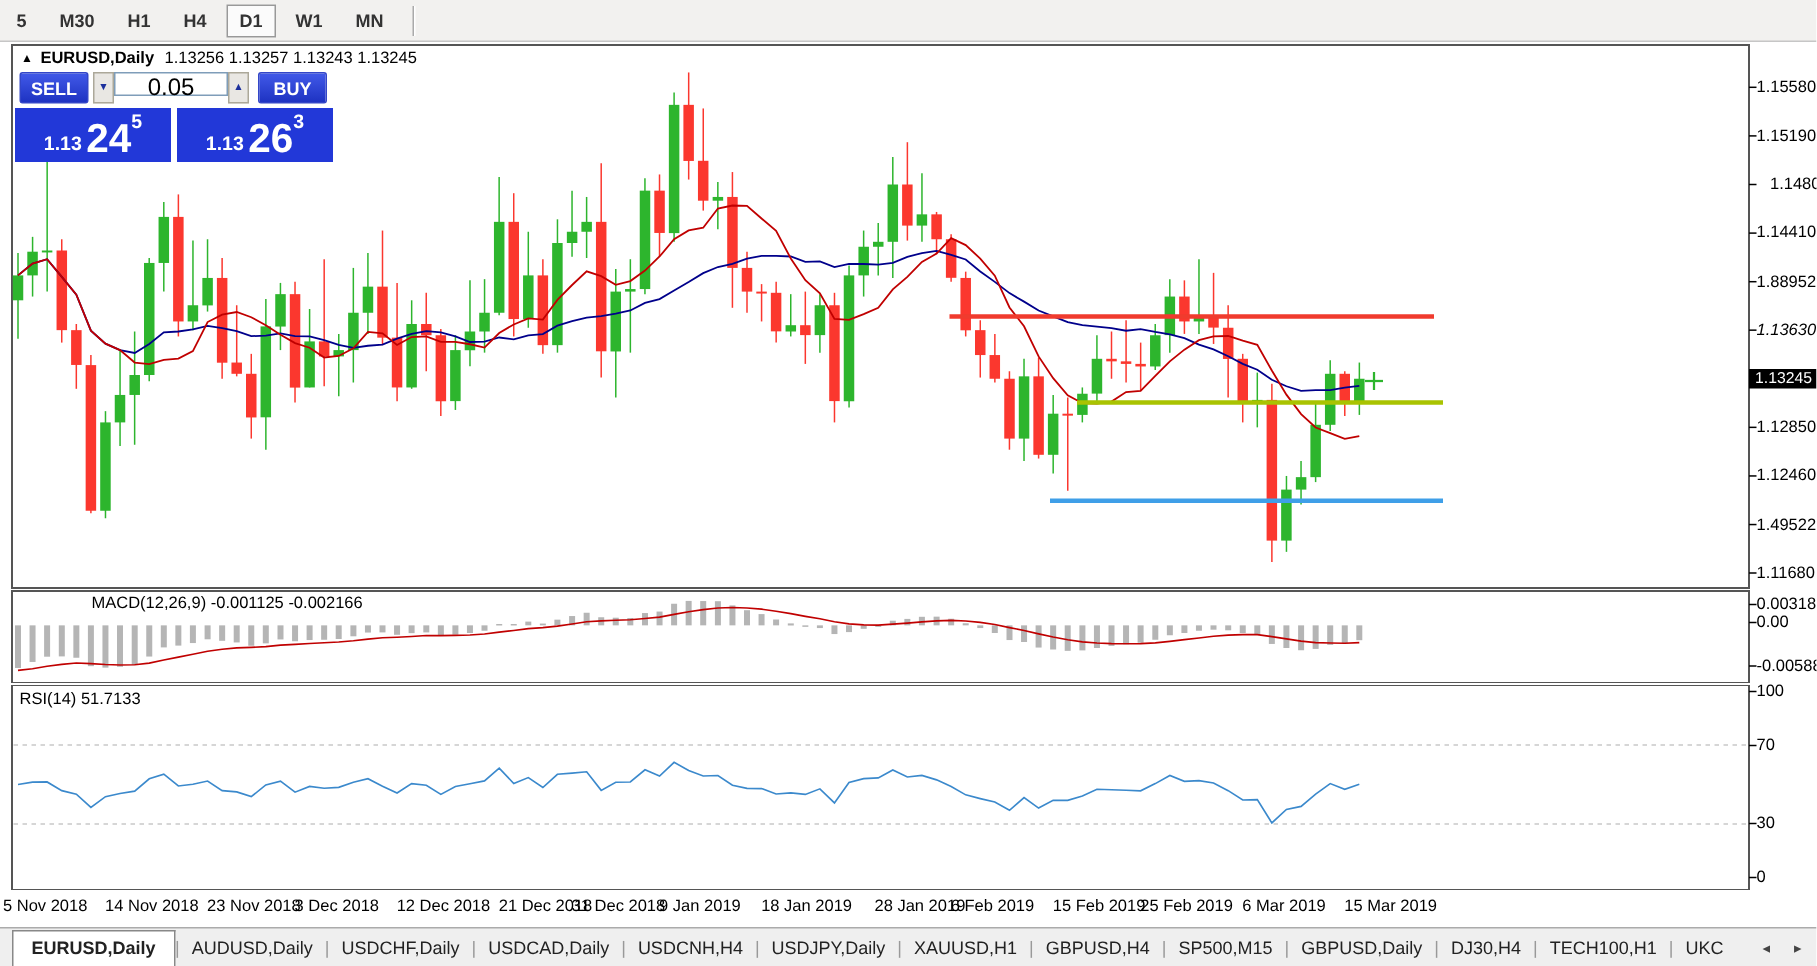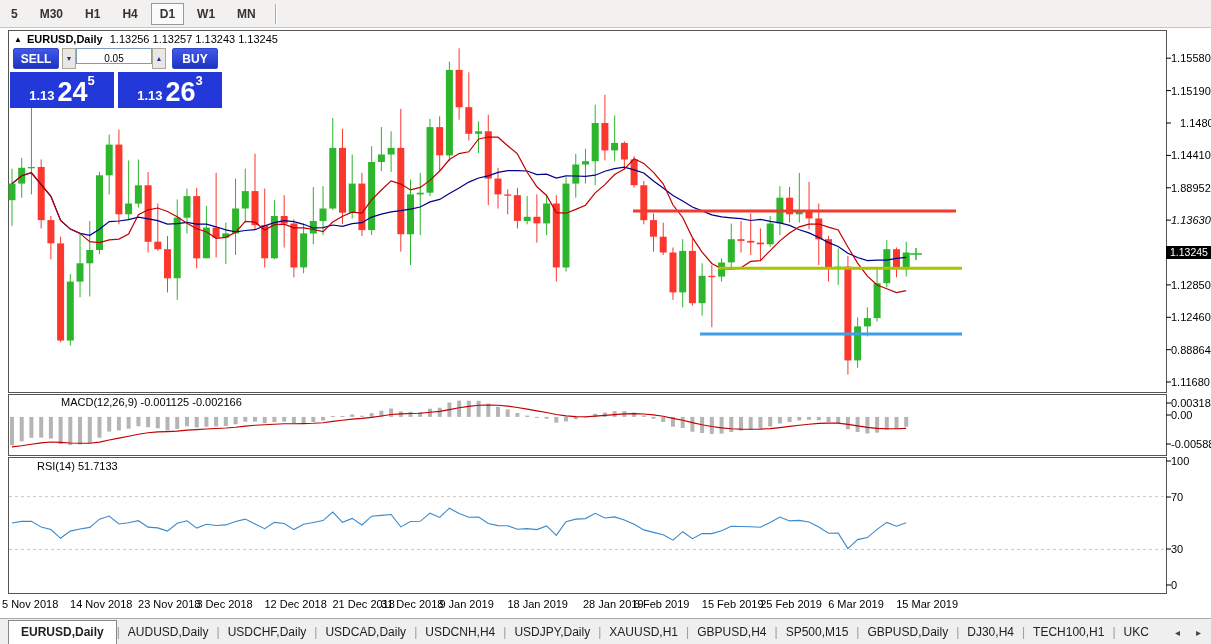--- a/index.html
+++ b/index.html
@@ -20,31 +20,31 @@
   .btn-trade{position:absolute;width:46px;height:21px;background:linear-gradient(#4159E8,#1E33C2);
              color:#FFF;font-weight:bold;font-size:12px;text-align:center;line-height:21px;
              border:1px solid #3346C8;border-radius:2px;z-index:6;box-sizing:border-box;}
   #sell-btn{left:13px;top:48px;}
   #buy-btn{left:172px;top:48px;}
   .spin-btn{position:absolute;top:48px;width:14px;height:21px;background:#E9E7E3;border:1px solid #ACA899;
             font-size:7px;line-height:19px;text-align:center;color:#1C2F9C;z-index:6;box-sizing:border-box;}
   #spin-down{left:62px;}
   #spin-up{left:152px;}
   #vol-field{position:absolute;left:76px;top:48px;width:76px;height:16px;background:#FFF;
-             border:1px solid #7F9DB9;text-align:center;line-height:19px;font-size:10px;z-index:6;box-sizing:border-box;}
+             border:1px solid #7F9DB9;text-align:center;line-height:19px;font-size:16px;z-index:6;box-sizing:border-box;}
   .quote-box{position:absolute;top:72px;width:104px;height:36px;background:#2238D8;color:#FFF;
              display:flex;align-items:flex-end;justify-content:center;z-index:6;padding-bottom:3px;box-sizing:border-box;}
   #bid-box{left:10px;}
   #ask-box{left:118px;}
   .q-prefix{font-size:13px;font-weight:bold;margin:0 3px 2px 0;}
   .q-big{font-size:27px;font-weight:bold;line-height:26px;}
   .q-sup{font-size:13px;font-weight:bold;align-self:flex-start;margin-top:1px;}
   .panel-label{position:absolute;left:13px;font-size:11px;color:#000;z-index:4;white-space:nowrap;}
   #macd-label{top:396px;padding-left:48px;}
-  #rsi-label{top:460px;margin-left:24px;}
+  #rsi-label{top:460px;}
   .axis-label{position:absolute;left:1171px;font-size:11px;color:#000;z-index:4;white-space:nowrap;text-align:center;}
   #current-tag{position:absolute;left:1166px;top:246px;width:45px;height:13px;background:#000;color:#FFF;
                font-size:10.5px;line-height:13px;padding-left:4px;box-sizing:border-box;z-index:5;}
   .date-label{position:absolute;top:598px;font-size:11px;color:#000;white-space:nowrap;z-index:4;}
   .tabbar{position:absolute;left:0;top:618px;width:1211px;height:26px;background:#EFEFEF;
           border-top:1px solid #ABABAB;display:flex;align-items:flex-end;font-size:12px;color:#222;
           z-index:10;box-sizing:border-box;}
   .tab{padding:4px 8px 5px;white-space:nowrap;cursor:default;}
   .tab.active{background:#FFF;border:1px solid #888;border-bottom:none;font-weight:bold;
               margin-left:8px;padding:4px 12px 5px;}
@@ -438,21 +438,21 @@
   </div>
 
 <div class="axis-label" style="top: 52.2294px;">1.15580</div>
 <div class="axis-label" style="top: 84.6101px;">1.15190</div>
 <div class="axis-label" style="top: 116.991px; margin-left: 9px;">1.14800</div>
 <div class="axis-label" style="top: 149.372px;">1.14410</div>
 <div class="axis-label" style="top: 181.752px;">1.88952</div>
 <div class="axis-label" style="top: 214.133px; font-style: italic;">1.13630</div>
 <div class="axis-label" style="top: 278.894px;">1.12850</div>
 <div class="axis-label" style="top: 311.275px;">1.12460</div>
-<div class="axis-label" style="top: 343.656px;">0.88864</div>
+<div class="axis-label" style="top: 343.656px;">1.49522</div>
 <div class="axis-label" style="top: 376.037px;">1.11680</div>
 <div class="axis-label" style="top: 397px;">0.003188</div>
 <div class="axis-label" style="top: 409px;">0.00</div>
 <div class="axis-label" style="top: 438px;">-0.005889</div>
 <div class="axis-label" style="top: 455px;">100</div>
 <div class="axis-label" style="top: 491px;">70</div>
 <div class="axis-label" style="top: 543px;">30</div>
 <div class="axis-label" style="top: 579px;">0</div>
 <div class="date-label" style="left: 2px;">5 Nov 2018</div>
 <div class="date-label" style="left: 70.04px;">14 Nov 2018</div>

